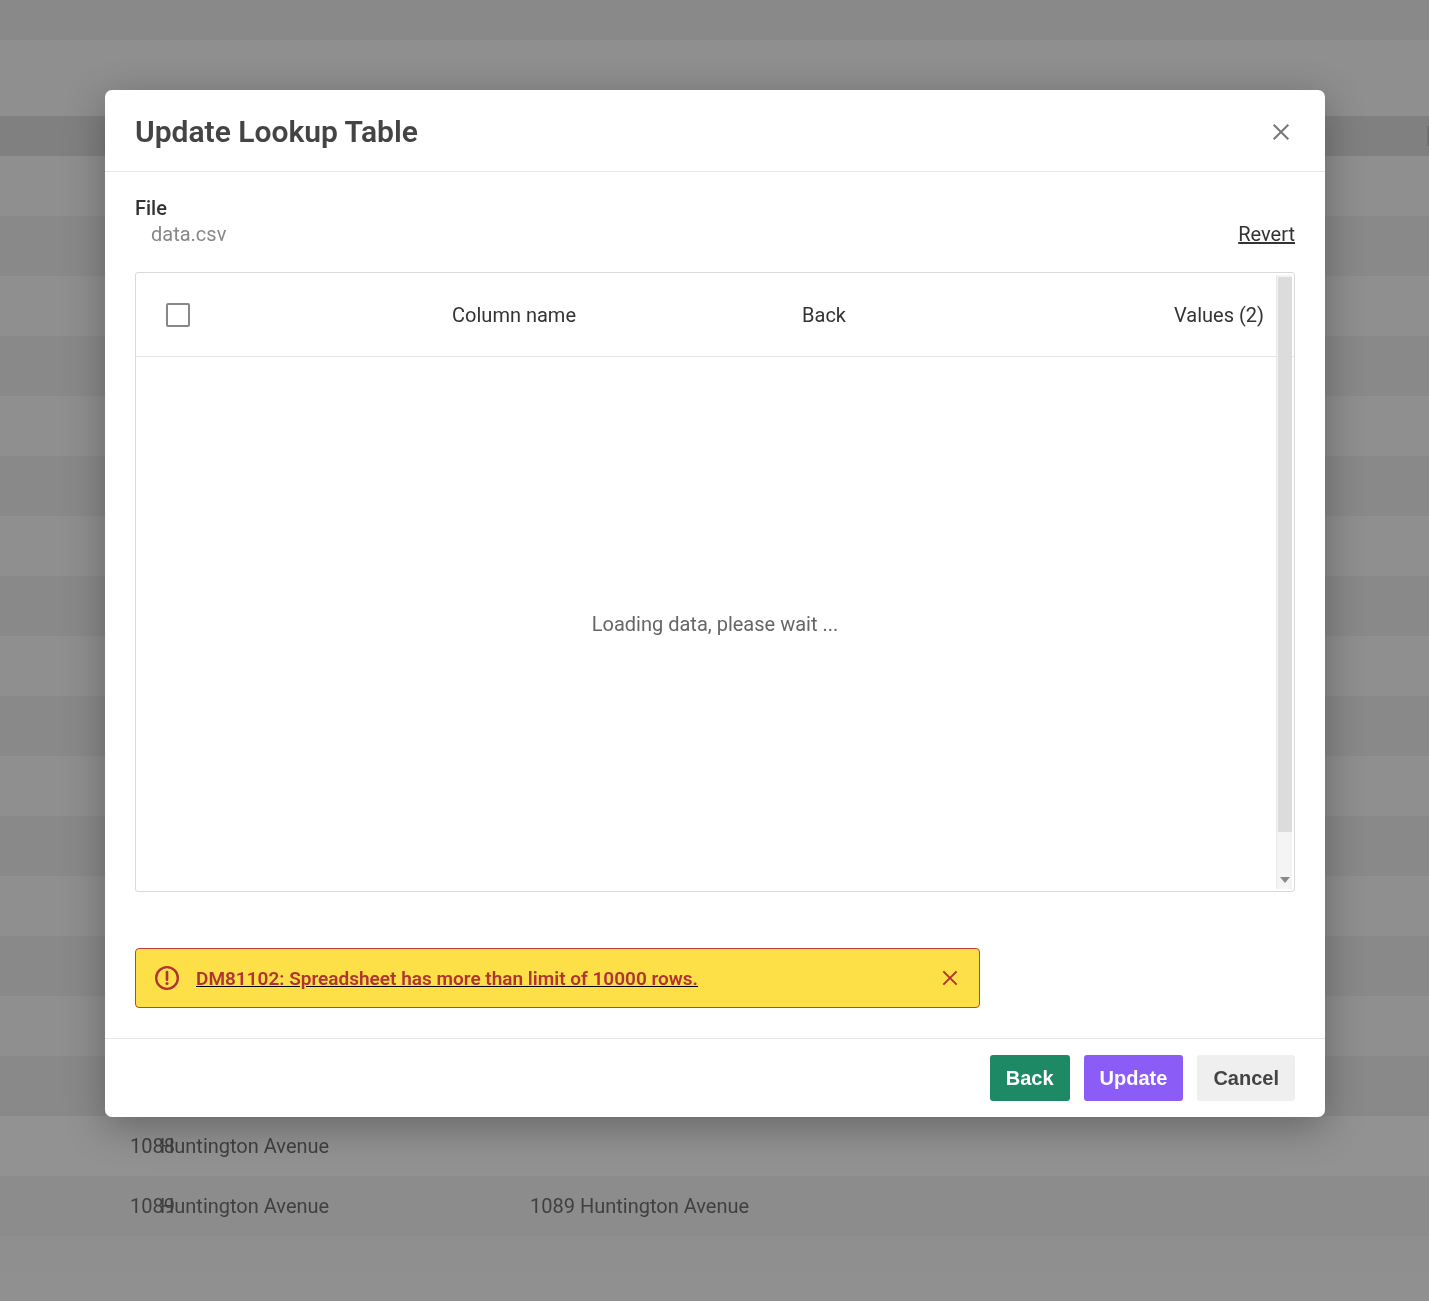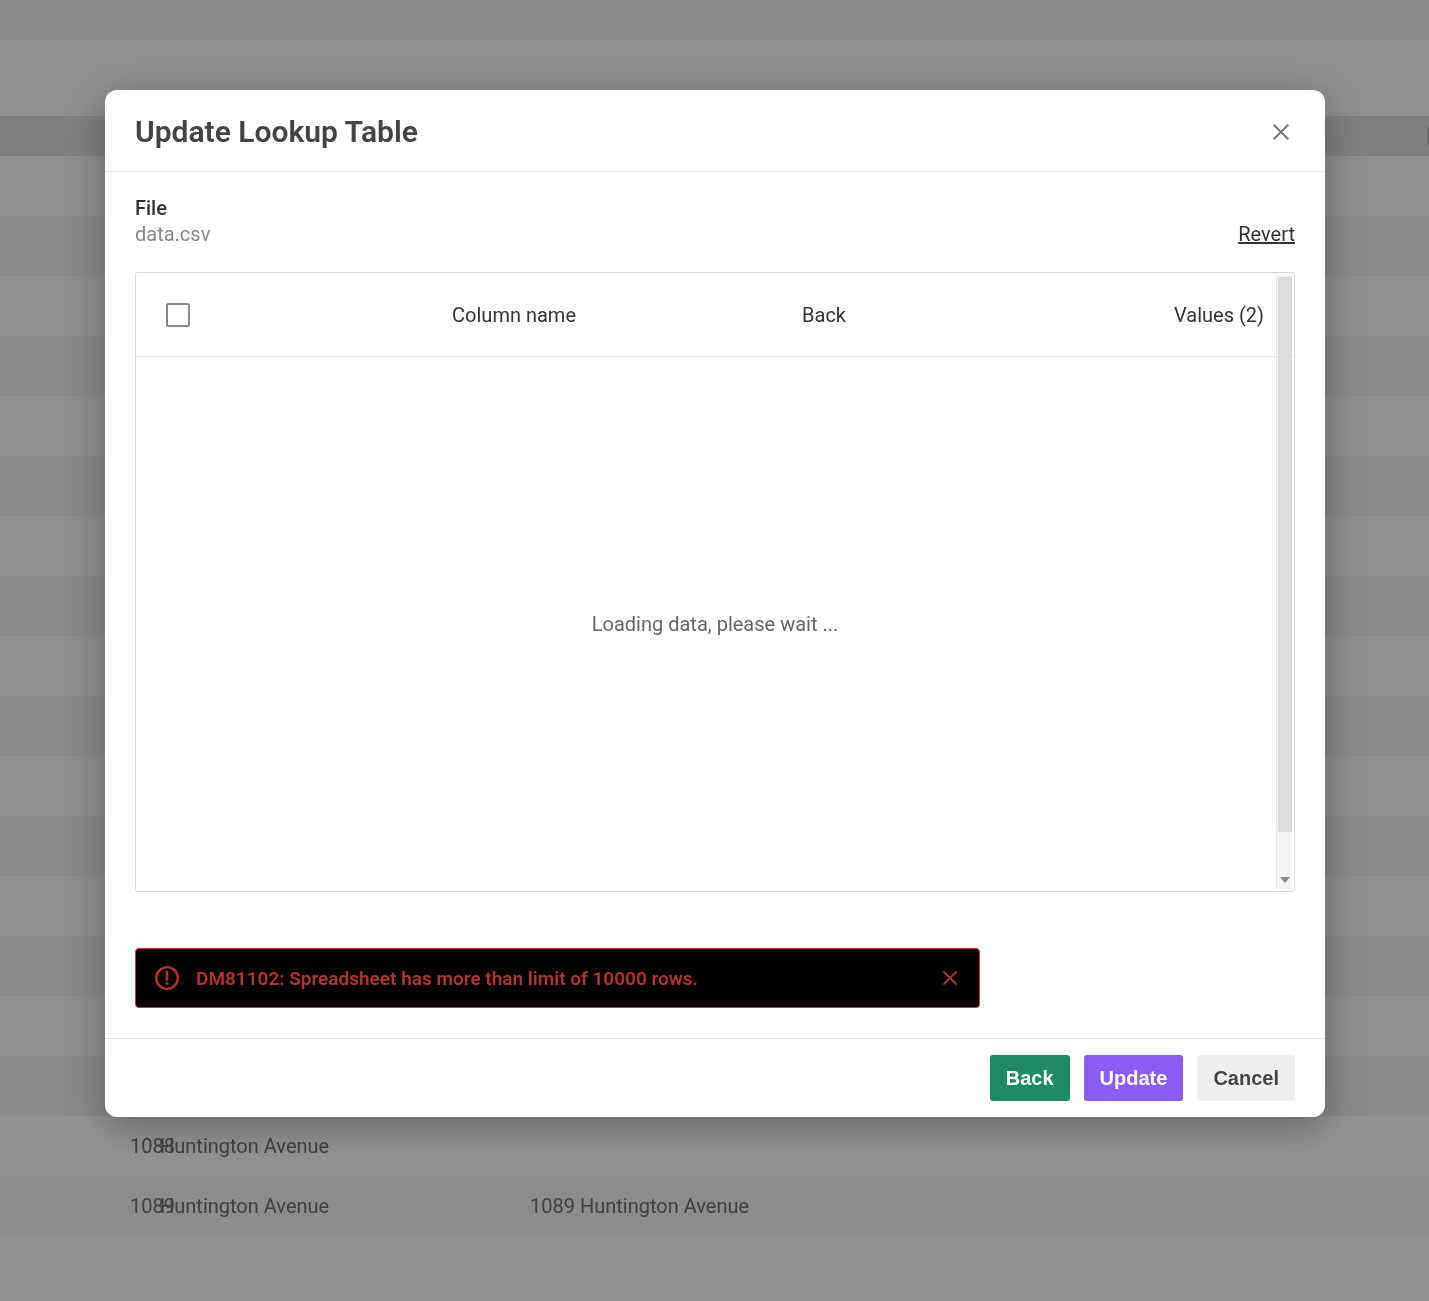--- a/index.html
+++ b/index.html
@@ -45,21 +45,21 @@
       top: 0; left: 0; right: 0; bottom: 0;
       background: rgba(80,80,80,0.45);
     }
 
     .modal {
       position: absolute;
       left: 105px;
       top: 90px;
       width: 1220px;
       background: #ffffff;
-      border-radius: 12px;
+      border-radius: 7px;
       box-shadow: 0 10px 40px rgba(0,0,0,0.3);
       display: flex;
       flex-direction: column;
     }
 
     .modal-header {
       display: flex;
       align-items: center;
       justify-content: space-between;
       padding: 24px 30px 22px 30px;
@@ -86,21 +86,21 @@
     }
 
     .file-row {
       display: flex;
       justify-content: space-between;
       align-items: flex-end;
       margin-bottom: 26px;
     }
     .file-info { }
     .file-label { font-size: 20px; color: #333; font-weight: 500; }
-    .file-name { font-size: 20px; color: #888; margin-top: 2px; }
+    .file-name { font-size: 20px; color: #888; margin-top: 2px; margin-left: 16px; }
     .revert-link {
       font-size: 20px;
       color: #333;
       text-decoration: underline;
       cursor: pointer;
     }
 
     .table-wrapper {
       border: 1px solid #d9d9d9;
       border-radius: 3px;
@@ -165,21 +165,21 @@
       width: 0; height: 0;
       border-left: 5px solid transparent;
       border-right: 5px solid transparent;
       border-top: 6px solid #888;
       margin-bottom: 6px;
     }
 
     .alert {
       margin-top: 56px;
       border: 1.5px solid #c33e3e;
-      background: #000000;
+      background: #fde047;
       border-radius: 4px;
       display: flex;
       align-items: center;
       padding: 16px 18px;
       width: 845px;
       text-decoration: underline;
     }
     .alert-icon {
       width: 26px; height: 26px;
       flex-shrink: 0;

